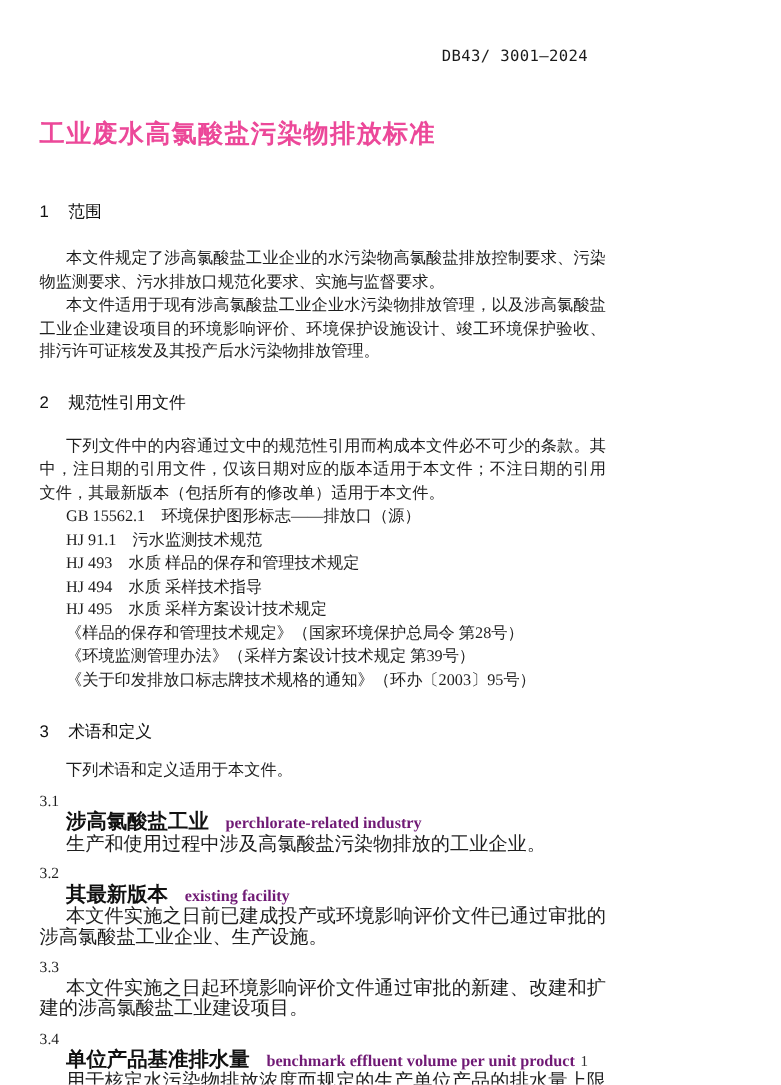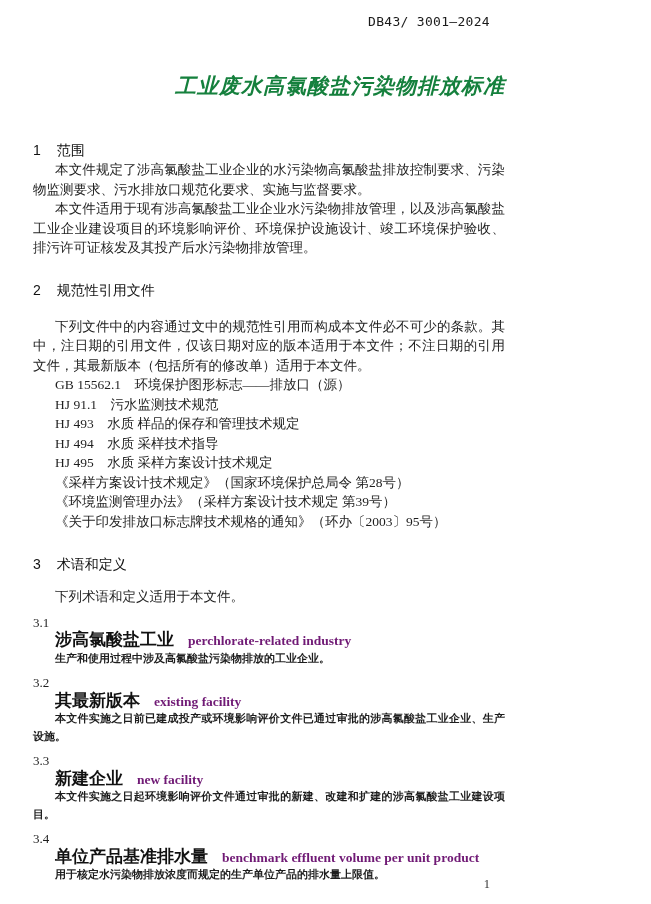--- a/index.html
+++ b/index.html
@@ -4,62 +4,61 @@
 <style>
   * { margin: 0; padding: 0; box-sizing: border-box; }
   html, body { background: #ffffff; }
   .page {
     position: relative;
     width: 543px;
     height: 904px;
     background: #ffffff;
     color: #1e1e1e;
     font-family: "Liberation Serif", "DejaVu Serif", serif;
-    padding: 14px 38px 0 33px;
+    padding: 40px 38px 0 33px;
     overflow: hidden;
   }
   .doc-code {
     text-align: right;
     padding-right: 15px;
     font-family: "DejaVu Sans Mono", monospace;
     font-size: 13px;
     line-height: 15px;
     color: #1a1a1a;
     letter-spacing: 0.3px;
   }
   .doc-title {
     margin-top: 42px;
-    text-align: right;
+    text-align: left;
     font-family: "Liberation Sans", "DejaVu Sans", sans-serif;
     font-size: 21px;
     font-weight: bold;
     line-height: 30px;
-    color: #15803d;
+    color: #ec4899;
     letter-spacing: 1px;
-    font-style: italic;
   }
   .sec-heading {
     font-family: "Liberation Sans", "DejaVu Sans", sans-serif;
     font-weight: normal;
     font-size: 14px;
     line-height: 19px;
     color: #111;
   }
   .sec-num { display: inline-block; margin-right: 16px; }
   .mt-h1 { margin-top: 40px; }
   .mt-h2 { margin-top: 23px; }
   .mt-h3 { margin-top: 24px; }
   .para {
     font-size: 13.5px;
     line-height: 19.5px;
     text-align: justify;
     text-indent: 22px;
     color: #1e1e1e;
   }
-  .mt-p1 { }
+  .mt-p1 { margin-top: 19px; }
   .mt-p2 { margin-top: 17px; }
   .mt-intro { margin-top: 13px; }
   .ref-line {
     font-size: 13.5px;
     line-height: 19.5px;
     text-indent: 22px;
     white-space: pre-wrap;
   }
   .term { margin-top: 7px; }
   .term-num {
@@ -77,25 +76,24 @@
     color: #111;
   }
   .term-en {
     font-family: "Liberation Serif", "DejaVu Serif", serif;
     font-weight: bold;
     font-size: 13.5px;
     margin-left: 14px;
     color: #701a75;
   }
   .term-def {
-    font-size: 11px;
+    font-size: 16px;
     line-height: 17.5px;
     text-indent: 22px;
     text-align: justify;
-    font-weight: bold;
   }
   .page-number {
     position: absolute;
     right: 53px;
     bottom: 13px;
     font-size: 12.5px;
     line-height: 13px;
     color: #333;
   }
 </style>
@@ -120,21 +118,21 @@
     <div class="sec-heading mt-h2">
       <span class="sec-num">2</span><span>规范性引用文件</span>
     </div>
     <p class="para mt-p2">下列文件中的内容通过文中的规范性引用而构成本文件必不可少的条款。其中，注日期的引用文件，仅该日期对应的版本适用于本文件；不注日期的引用文件，其最新版本（包括所有的修改单）适用于本文件。</p>
     <div>
       <div class="ref-line">GB 15562.1　环境保护图形标志——排放口（源）</div>
       <div class="ref-line">HJ 91.1　污水监测技术规范</div>
       <div class="ref-line">HJ 493　水质 样品的保存和管理技术规定</div>
       <div class="ref-line">HJ 494　水质 采样技术指导</div>
       <div class="ref-line">HJ 495　水质 采样方案设计技术规定</div>
-      <div class="ref-line">《采样方案设计技术规定》（国家环境保护总局令 第28号）</div>
+      <div class="ref-line">《样品的保存和管理技术规定》（国家环境保护总局令 第28号）</div>
       <div class="ref-line">《环境监测管理办法》（采样方案设计技术规定 第39号）</div>
       <div class="ref-line">《关于印发排放口标志牌技术规格的通知》（环办〔2003〕95号）</div>
     </div>
   </section>
 
   <section>
     <div class="sec-heading mt-h3">
       <span class="sec-num">3</span><span>术语和定义</span>
     </div>
     <p class="para mt-intro">下列术语和定义适用于本文件。</p>
@@ -150,23 +148,20 @@
     <div class="term">
       <div class="term-num">3.2</div>
       <div class="term-name">
         <span class="term-zh">其最新版本</span><span class="term-en">existing facility</span>
       </div>
       <p class="term-def">本文件实施之日前已建成投产或环境影响评价文件已通过审批的涉高氯酸盐工业企业、生产设施。</p>
     </div>
 
     <div class="term">
       <div class="term-num">3.3</div>
-      <div class="term-name">
-        <span class="term-zh">新建企业</span><span class="term-en">new facility</span>
-      </div>
       <p class="term-def">本文件实施之日起环境影响评价文件通过审批的新建、改建和扩建的涉高氯酸盐工业建设项目。</p>
     </div>
 
     <div class="term">
       <div class="term-num">3.4</div>
       <div class="term-name">
         <span class="term-zh">单位产品基准排水量</span><span class="term-en">benchmark effluent volume per unit product</span>
       </div>
       <p class="term-def">用于核定水污染物排放浓度而规定的生产单位产品的排水量上限值。</p>
     </div>

